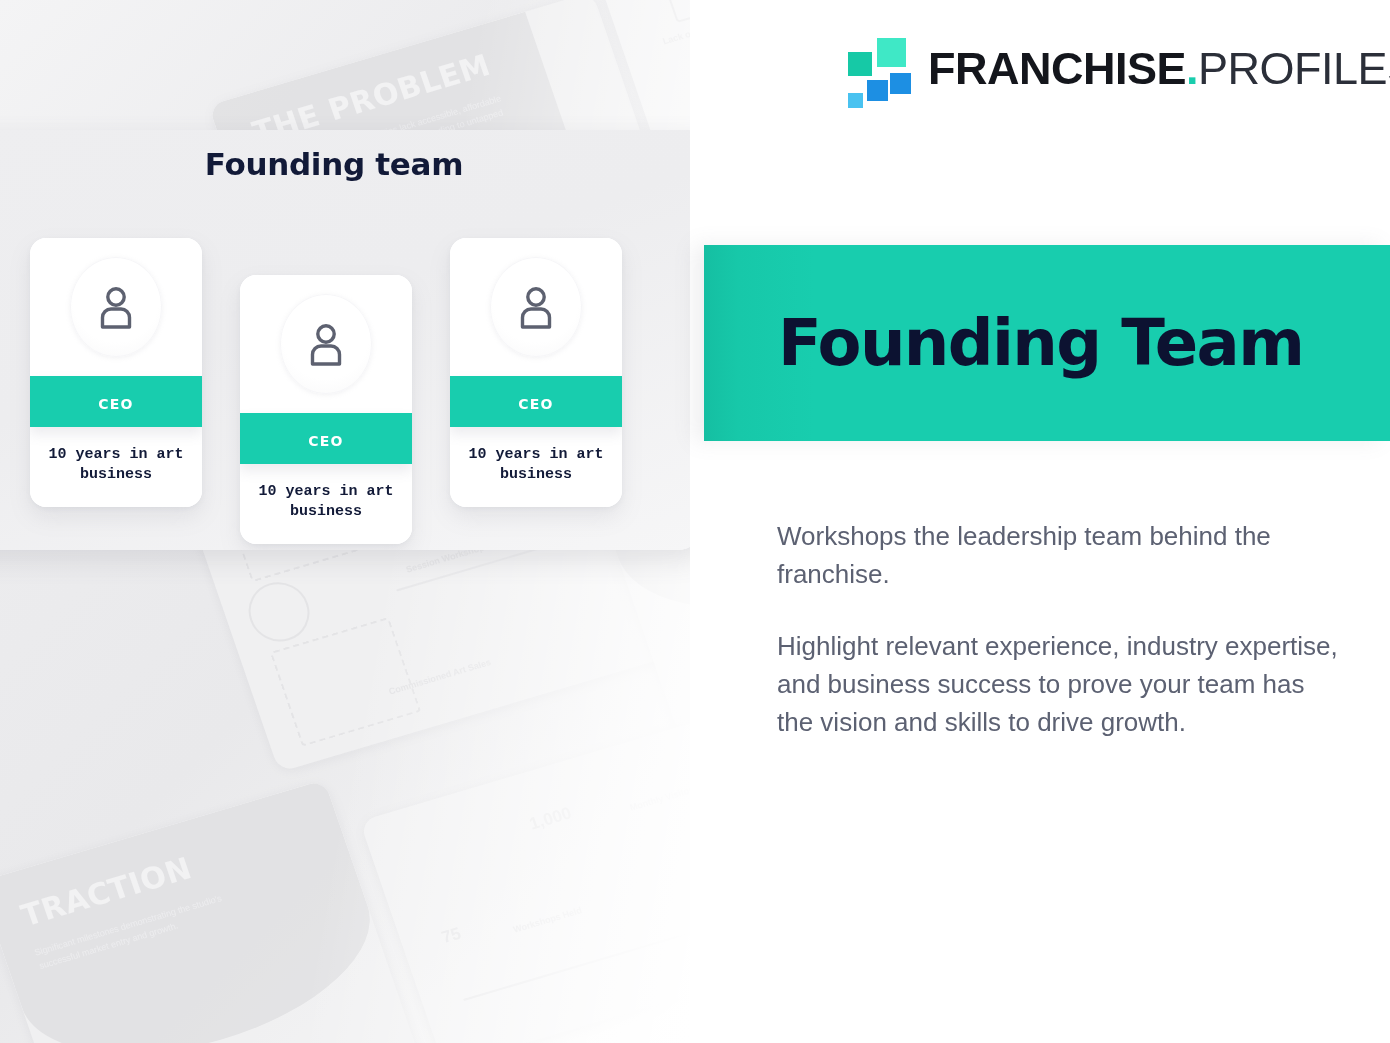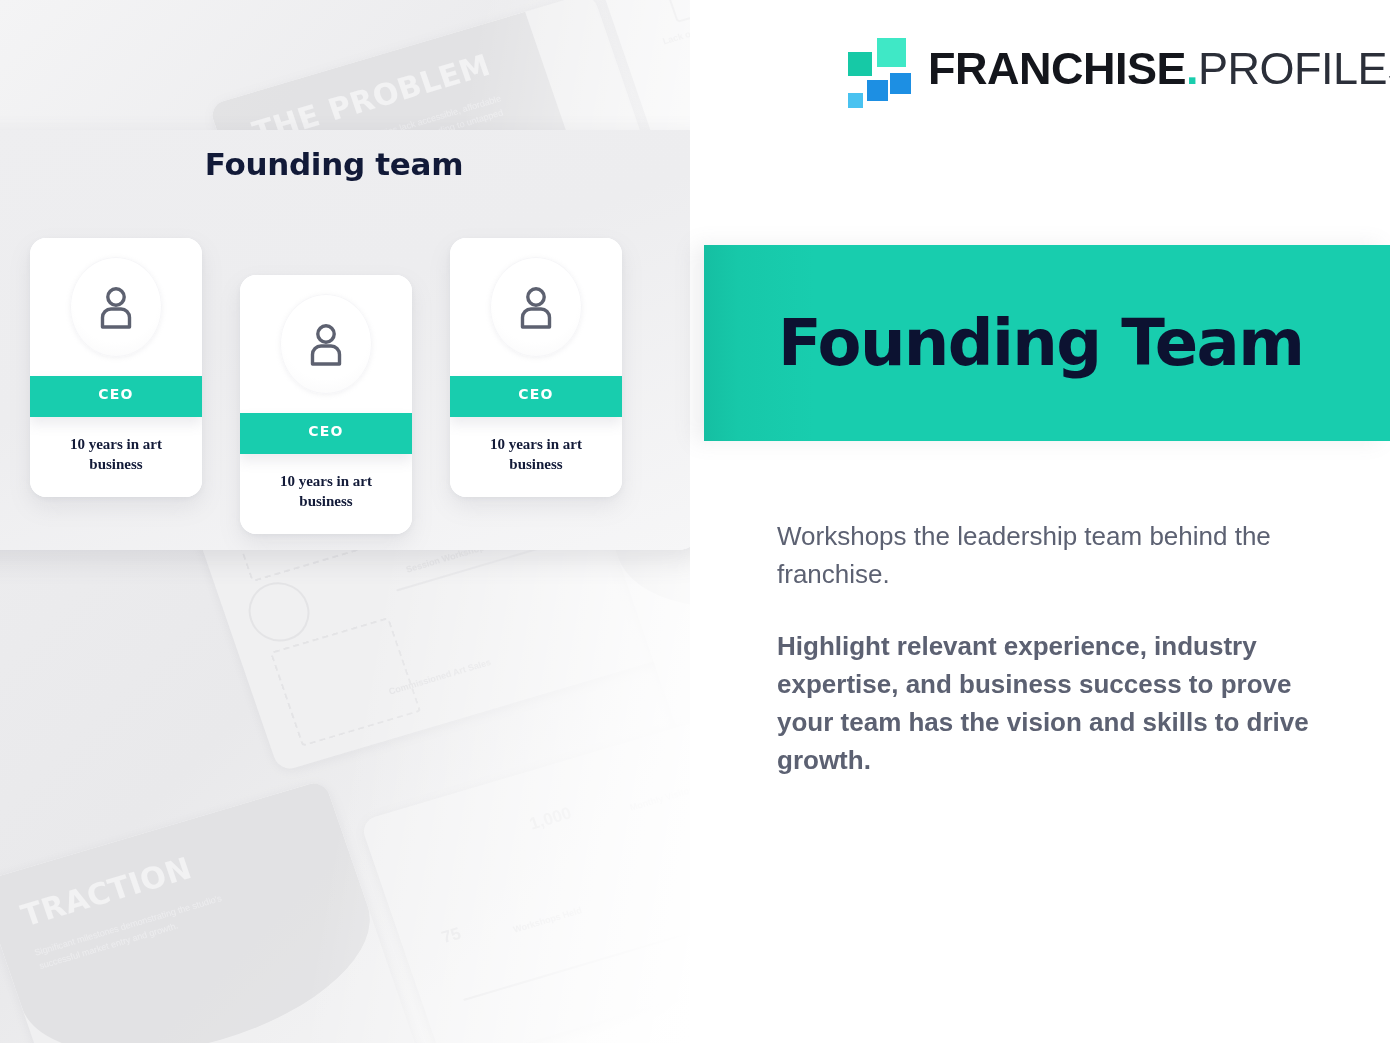--- a/index.html
+++ b/index.html
@@ -88,27 +88,27 @@
   .pcard .avatar{
     width:92px;height:100px;border-radius:50%;
     background:radial-gradient(circle at 50% 42%, #ffffff 58%, #f7f7f8 100%);
     box-shadow:inset 0 0 0 1px rgba(245,245,247,.9), 0 1px 5px rgba(170,170,180,.16);
     display:flex;align-items:center;justify-content:center;
   }
   .pcard .role{
     background:#18cdae;color:#fff;text-align:center;
     font-family:"DejaVu Sans", sans-serif;
     font-weight:700;font-size:14px;letter-spacing:1.2px;
-    padding:10px 0 15px;
+    padding:20px 0 15px;
     box-shadow:0 7px 12px rgba(120,122,140,.14);
     position:relative;z-index:2;
   }
   .pcard .desc{
     text-align:center;color:#121a38;
-    font-family:Liberation Serif, serif;
+    font-family:Liberation Mono, monospace;
     font-weight:700;font-size:15px;line-height:1.32;
     padding:18px 14px 22px;background:#fff;position:relative;z-index:1;
   }
   .card-1{left:30px;top:0px;}
   .card-2{left:240px;top:37px;}
   .card-3{left:450px;top:0px;}
 
   
   .right{
     position:absolute;left:690px;top:0;width:700px;height:1043px;background:#fff;
@@ -144,21 +144,21 @@
     margin-left:74px;line-height:1;
   }
 
   
   .copy{
     position:absolute;left:87px;top:518px;width:565px;
     font-family:"Liberation Sans", sans-serif;
     font-size:26px;line-height:1.46;color:#5c6172;font-weight:400;
   }
   .copy p{margin:0 0 34px 0;}
-  .copy p:last-child{margin-bottom:0;font-weight:bold;}
+  .copy p:last-child{margin-bottom:0;}
 </style>
 </head>
 <body>
 
 <div class="stage">
 
   <div class="bg-left">
     <div class="deck">
 
       <div class="slide" style="left:180px;top:318px;width:400px;height:290px;">

